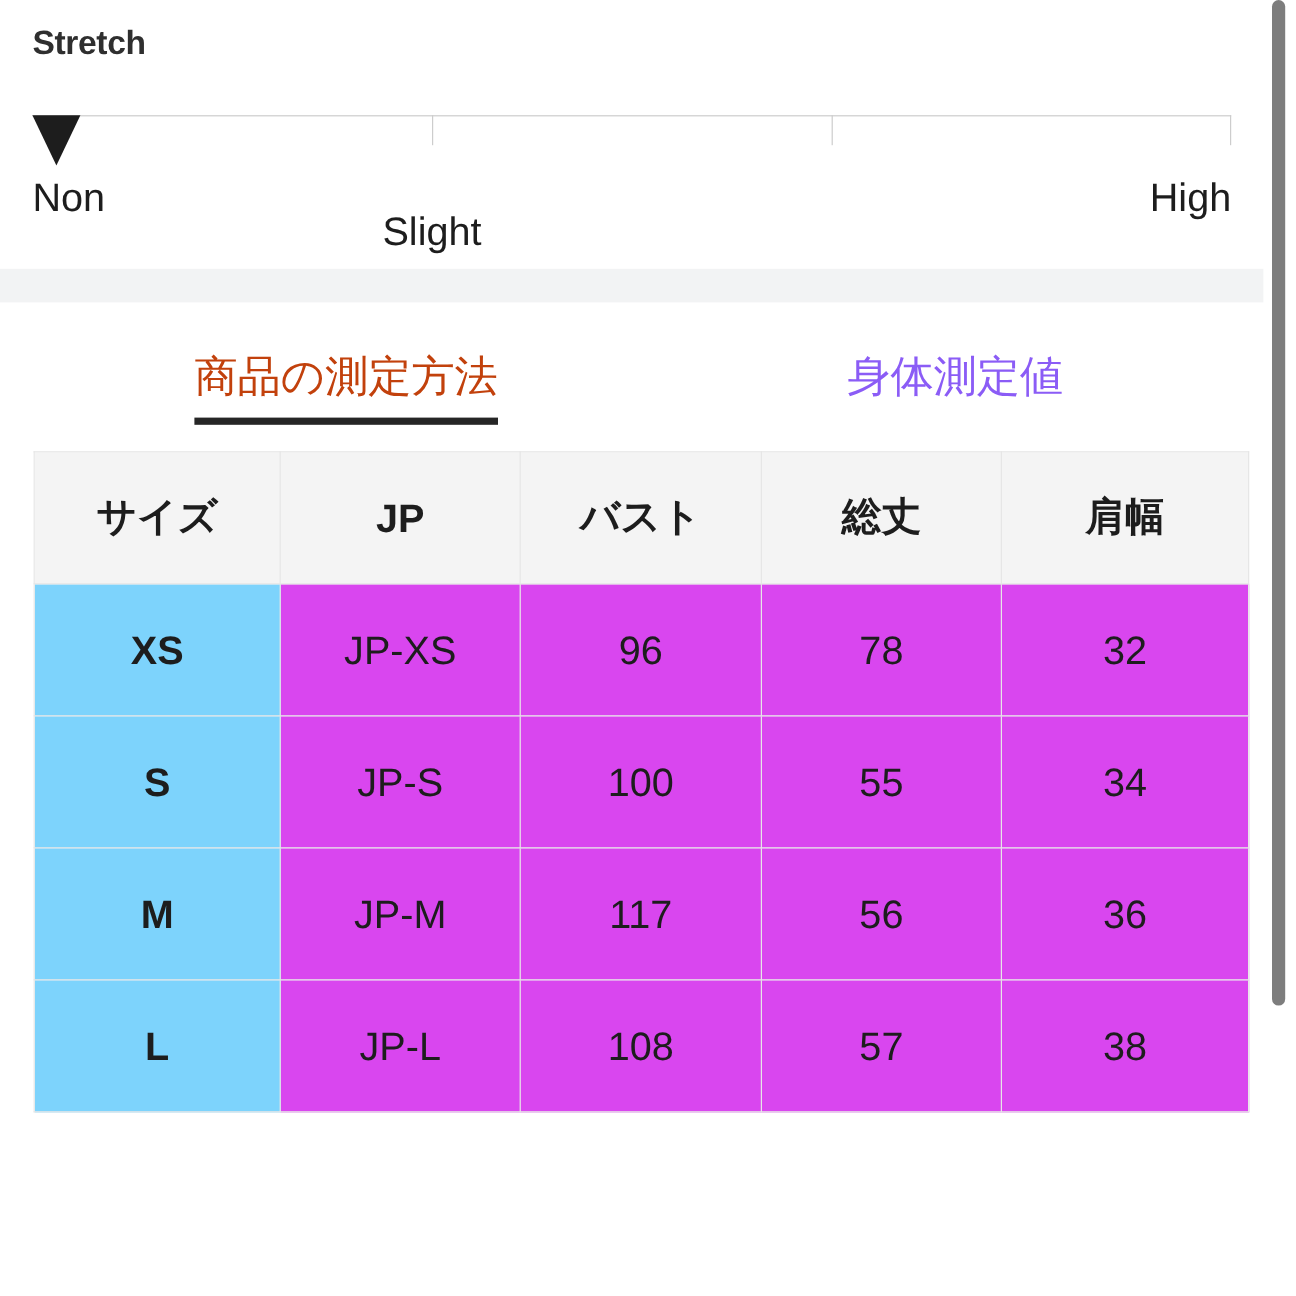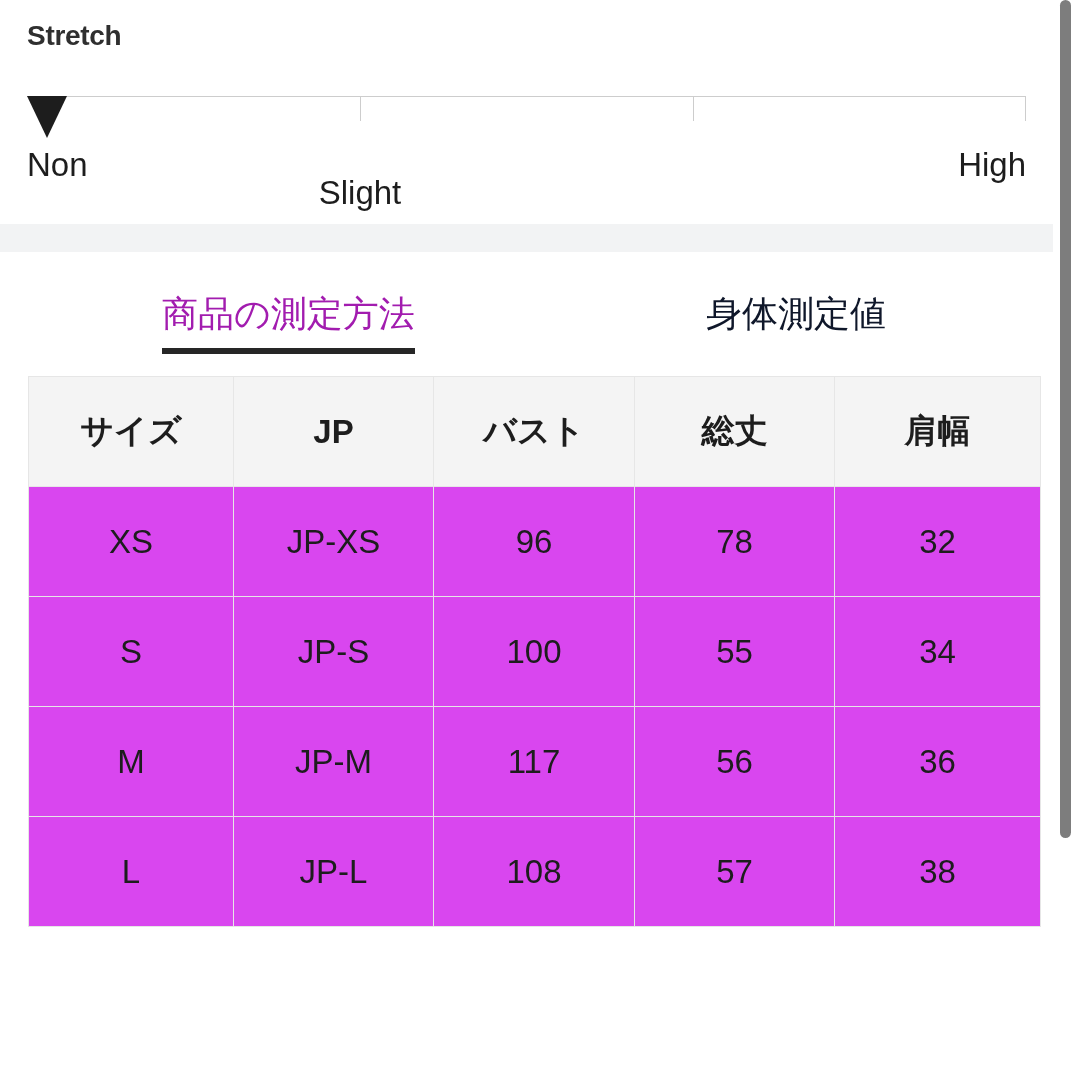--- a/index.html
+++ b/index.html
@@ -147,34 +147,34 @@
     line-height: 52px;
     white-space: nowrap;
     background: none;
     border: none;
     padding: 0;
     font-family: inherit;
     cursor: pointer;
   }
   .tab-0 {
     left: 162px;
-    color: #a21caf;
+    color: #c2410c;
     font-weight: 500;
   }
   .tab-0 .tab-underline {
     position: absolute;
     left: 0;
     bottom: -14px;
     width: 100%;
     height: 6px;
     background: #262626;
   }
   .tab-1 {
     left: 706px;
-    color: #0f172a;
+    color: #8b5cf6;
     font-weight: 400;
   }
 
   
   .size-table-wrap {
     position: absolute;
     left: 28px;
     top: 376px;
     width: 1012px;
   }
@@ -204,22 +204,22 @@
   }
 
   table.size-table thead th {
     background: #f4f4f4;
     font-weight: bold;
     font-size: 33px;
     color: #1d1d1d;
   }
 
   table.size-table tbody td:first-child {
-    background: #d946ef;
-    font-weight: normal;
+    background: #7dd3fc;
+    font-weight: bold;
   }
 
   
   .scrollbar-track {
     position: absolute;
     right: 0;
     top: 0;
     width: 27px;
     height: 1080px;
     background: #ffffff;

